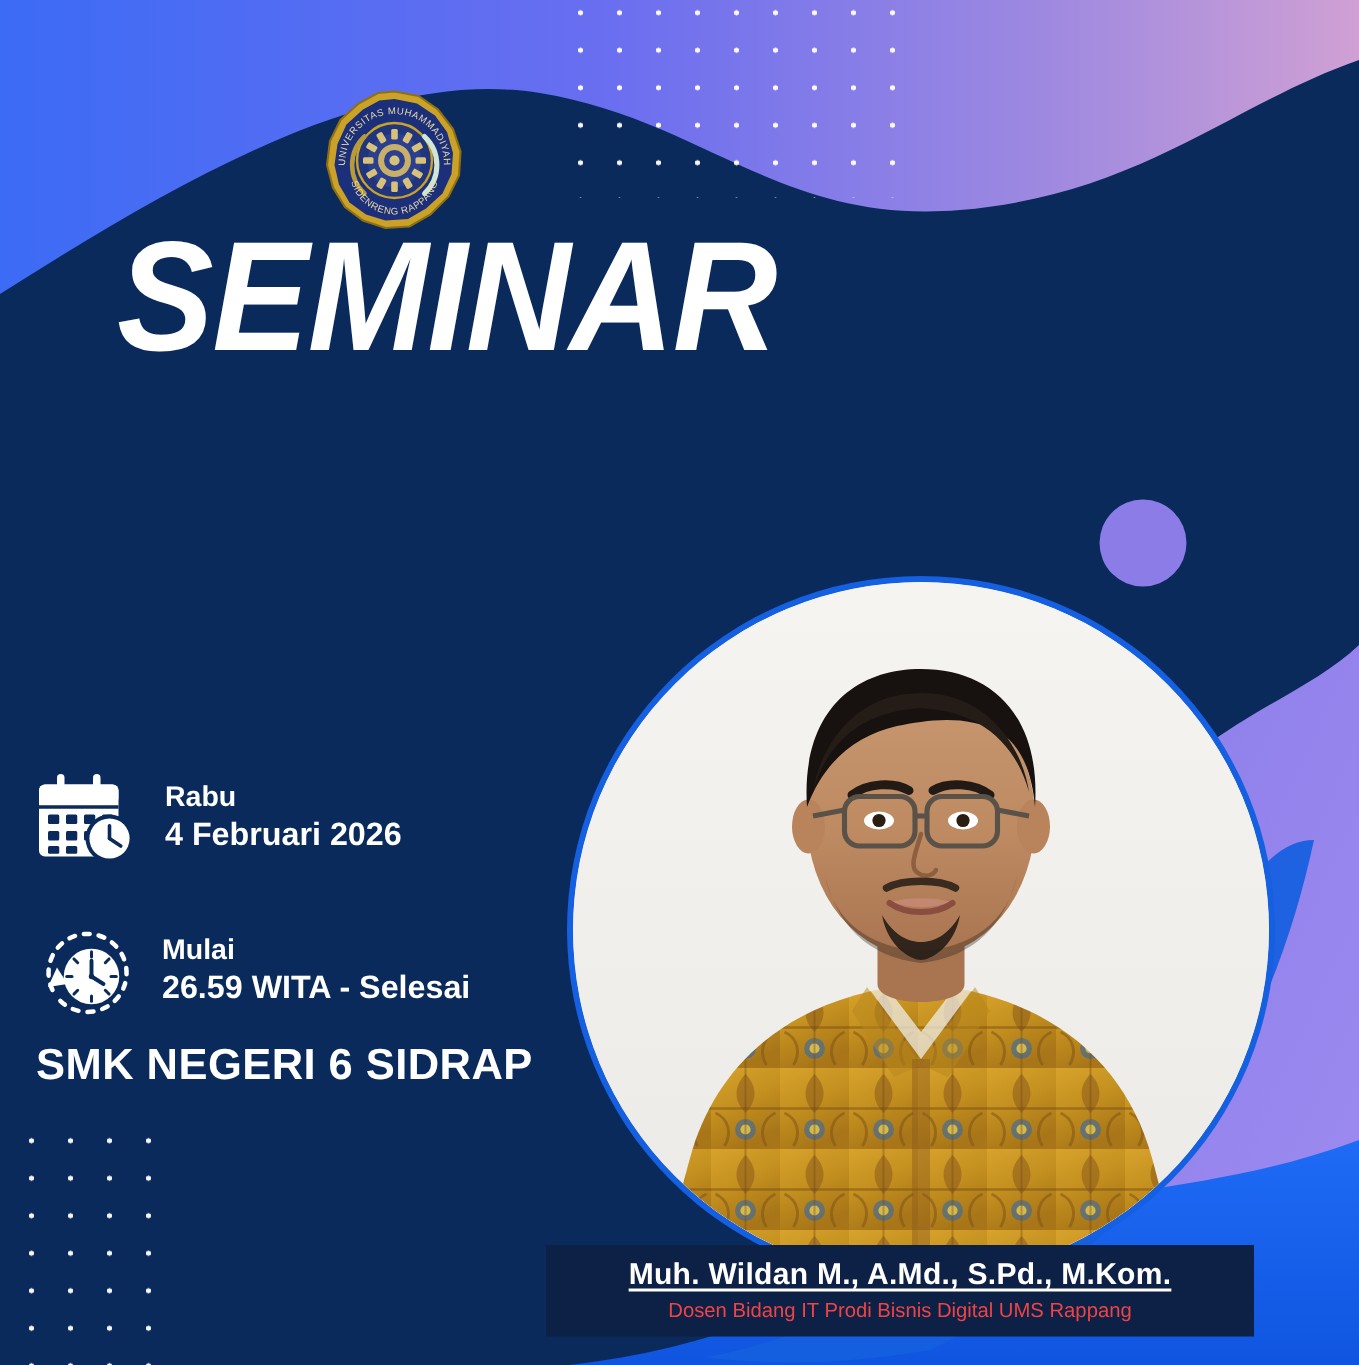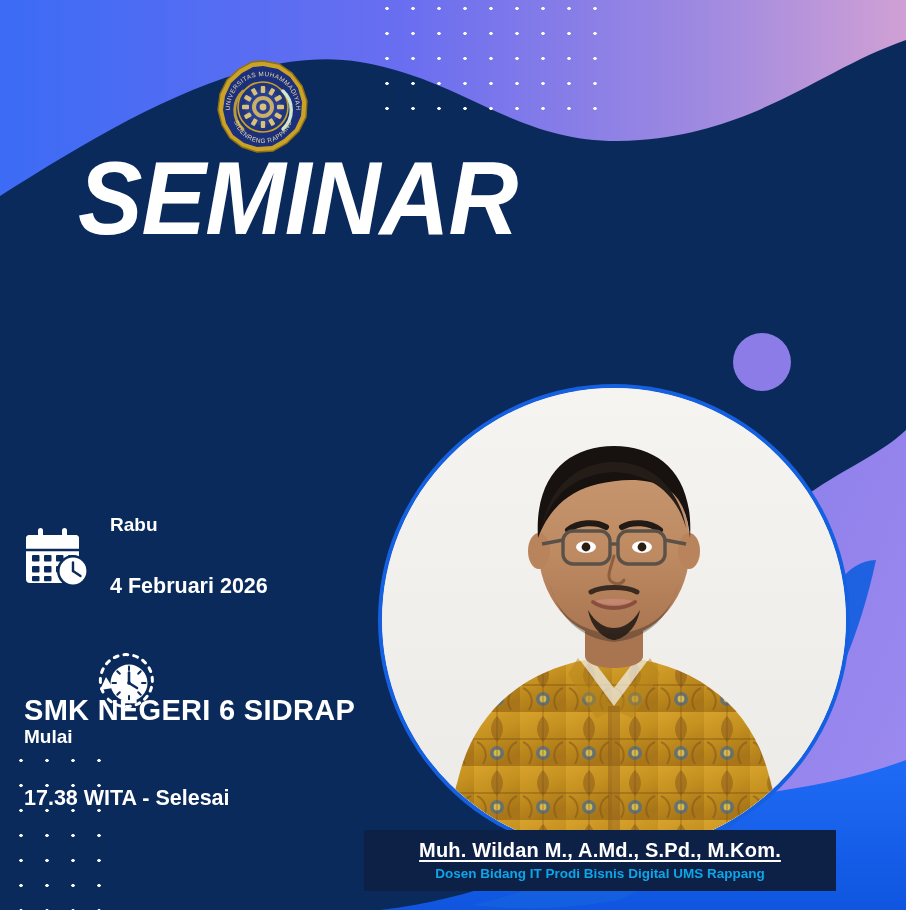--- a/index.html
+++ b/index.html
@@ -56,21 +56,21 @@
     text-align:center;
   }
   .nameplate .nm{
     color:#ffffff;font-size:20px;font-weight:bold;
     letter-spacing:.2px;
     text-decoration:underline;
     text-underline-offset:3px;
     display:block;white-space:nowrap;
   }
   .nameplate .role{
-    color:#0ea5e9;font-size:13.5px;font-weight:700;
+    color:#ef4444;font-size:13.5px;font-weight:400;
     margin-top:4px;display:block;white-space:nowrap;text-align:center;
   }
 
   
   .seminar{
     position:absolute;left:78px;top:146px;
     color:#fff;
     font-size:104px;line-height:104px;
     font-weight:bold;font-style:italic;
     letter-spacing:-1px;
@@ -86,23 +86,23 @@
   .venue{
     position:absolute;left:24px;top:694px;
     color:#ffffff;font-size:29px;font-weight:bold;letter-spacing:.3px;
     white-space:nowrap;
   }
 
   
   .inforow{position:absolute;display:flex;align-items:center;gap:14px;}
   .inforow .txt{display:flex;flex-direction:column;}
   .inforow .t1{color:#fff;font-size:19px;font-weight:bold;line-height:22px;}
-  .inforow .t2{color:#fff;font-size:21.5px;font-weight:bold;line-height:26px;margin-top:37px;}
+  .inforow .t2{color:#fff;font-size:21.5px;font-weight:bold;line-height:26px;}
   #row-date{left:24px;top:514px;}
-  #row-time{left:24px;top:646px;flex-direction:column;}
+  #row-time{left:24px;top:614px;}
   #row-date .txt{padding-left:2px;}
 </style>
 </head>
 <body>
 
 <div class="poster">
 
   <svg class="layer" width="906" height="910" viewBox="0 0 906 910">
     <defs>
       <linearGradient id="gTop" x1="0" y1="0" x2="1" y2="0">
@@ -235,21 +235,21 @@
         <line x1="48.7" y1="48.7" x2="46.2" y2="46.2"></line>
         <line x1="25.3" y1="48.7" x2="27.8" y2="46.2"></line>
         <line x1="25.3" y1="25.3" x2="27.8" y2="27.8"></line>
       </g>
       <line x1="37" y1="37" x2="37" y2="26.5" stroke="#0a2a5c" stroke-width="2.6" stroke-linecap="round"></line>
       <line x1="37" y1="37" x2="45" y2="42" stroke="#0a2a5c" stroke-width="2.6" stroke-linecap="round"></line>
       <circle cx="37" cy="37" r="1.8" fill="#0a2a5c"></circle>
     </svg>
     <div class="txt">
       <span class="t1">Mulai</span>
-      <span class="t2">17.38 WITA - Selesai</span>
+      <span class="t2">26.59 WITA - Selesai</span>
     </div>
   </div>
 
   <div class="venue">SMK NEGERI 6 SIDRAP</div>
 
   <div class="photo-wrap">
     <div class="photo-ring"></div>
     <div class="photo-disc">
       <svg width="464" height="464" viewBox="0 0 464 464">
         <defs>

